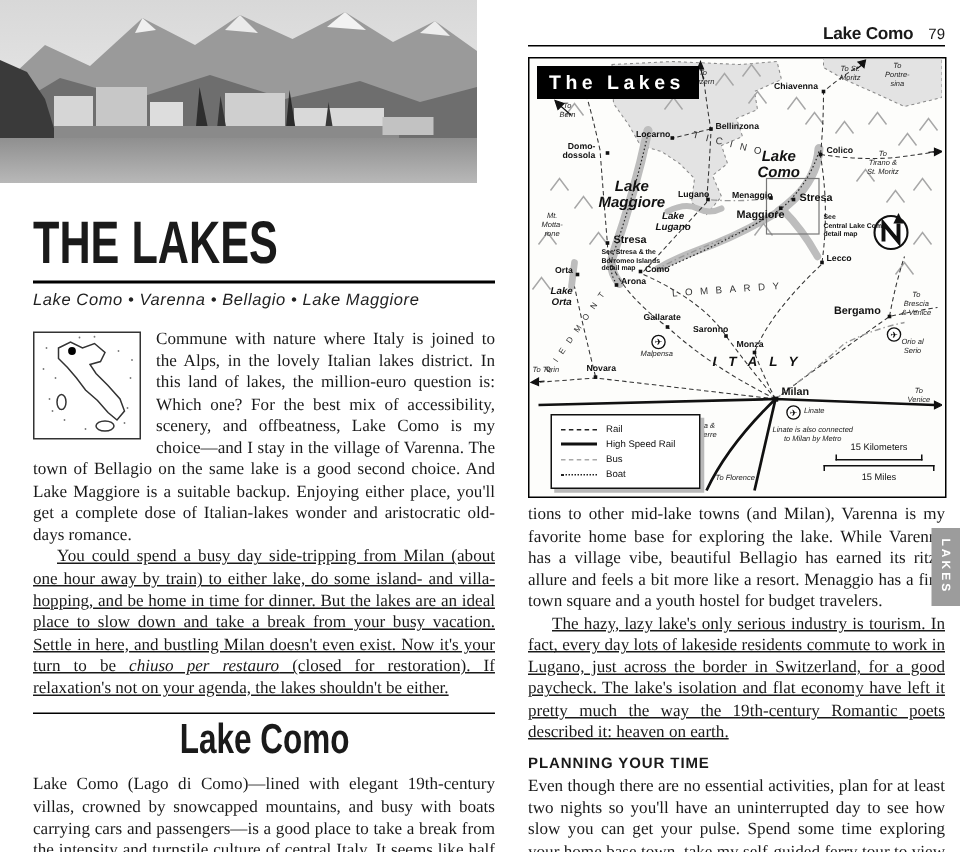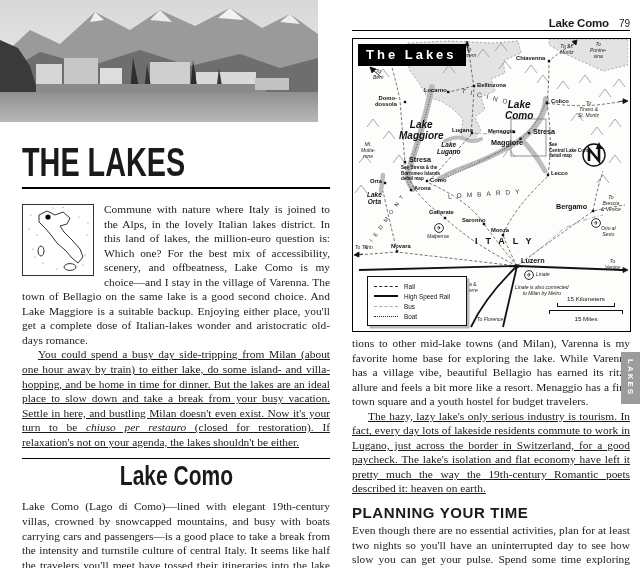--- a/index.html
+++ b/index.html
@@ -51,21 +51,21 @@
   .ls-hsr{height:2.6px;background:#111;}
   .ls-bus{border-top:1.3px dashed #a9a9a9;}
   .ls-boat{border-top:1.3px dotted #222;}
   .llab{font-size:6.4px;color:#111;}
   .scale{position:absolute;left:196px;top:256px;width:74px;font-family:"Liberation Sans",sans-serif;font-size:6.2px;text-align:center;z-index:6;color:#111;}
   .sc-km-bar{height:3px;border-left:1px solid #111;border-right:1px solid #111;border-bottom:1px solid #111;margin:1px 8px 3px;}
   .sc-mi-bar{height:3px;border-left:1px solid #111;border-right:1px solid #111;border-top:1px solid #111;margin:0 0 1px;}
 
   
   .r-text{position:absolute;left:352px;top:336px;width:278px;}
-  .planning-h{font-family:"Liberation Sans",sans-serif;font-weight:bold;font-size:15px;letter-spacing:.6px;margin:8px 0 2px;}
+  .planning-h{font-family:"Liberation Sans",sans-serif;font-weight:bold;font-size:10px;letter-spacing:.6px;margin:8px 0 2px;}
   .tab{position:absolute;left:621px;top:352px;width:19px;height:52px;background:#9c9c9c;color:#fff;
        writing-mode:vertical-rl;text-align:center;font-family:"Liberation Sans",sans-serif;
        font-weight:bold;font-size:8px;letter-spacing:2px;z-index:8;display:flex;align-items:center;justify-content:center;}
 </style>
 </head>
 <body>
 
 <div class="photo">
   <svg width="318" height="122" viewBox="0 0 318 122">
     <defs>
@@ -97,20 +97,21 @@
     <polygon points="190,92 193,60 198,92" fill="#2b2b2b"></polygon>
     <polygon points="216,92 219,68 223,92" fill="#383838"></polygon>
     <rect x="36" y="84" width="230" height="8" fill="#8a8a8a"></rect>
     <rect x="255" y="78" width="34" height="12" fill="#c2c2c2"></rect>
   </svg>
 </div>
 
 <div class="left-col">
   <div class="main-title"><span>THE LAKES</span></div>
   <div class="title-rule"></div>
+  <div class="subtitle">Lake Como • Varenna • Bellagio • Lake Maggiore</div>
 
   <div class="intro">
     <div class="inset">
       <svg width="70" height="70" viewBox="0 0 70 70">
         <g fill="#777">
           <circle cx="8" cy="10" r=".6"></circle>
             <circle cx="14" cy="30" r=".6"></circle>
             <circle cx="10" cy="44" r=".6"></circle>
           <circle cx="20" cy="58" r=".6"></circle>
             <circle cx="34" cy="64" r=".6"></circle>
@@ -327,24 +328,24 @@
   <div class="ml town" style="left:198px;top:131px;">Lecco</div>
   <div class="ml big" style="left:203px;top:164px;">Bergamo</div>
   <div class="ml tiny" style="left:248px;top:156px;">To
 Brescia
 &amp; Venice</div>
   <div class="ml region" style="left:-2px;top:178px;transform:rotate(-55deg);font-size:5.5px;">PIEDMONT</div>
   <div class="ml town" style="left:76px;top:170px;">Gallarate</div>
   <div class="ml town" style="left:109px;top:178px;">Saronno</div>
   <div class="ml town" style="left:138px;top:188px;">Monza</div>
   <div class="ml tiny" style="left:74px;top:195px;">Malpensa</div>
-  <div class="ml region-big" style="left:122px;top:197px;">ITALY</div>
+  <div class="ml region-big" style="left:122px;top:197px;font-style:italic;">ITALY</div>
   <div class="ml tiny" style="left:2px;top:206px;">To Turin</div>
   <div class="ml town" style="left:38px;top:204px;">Novara</div>
-  <div class="ml big" style="left:168px;top:218px;">Luzern</div>
+  <div class="ml big" style="left:168px;top:218px;">Milan</div>
   <div class="ml tiny" style="left:183px;top:233px;">Linate</div>
   <div class="ml tiny" style="left:162px;top:246px;">Linate is also connected
 to Milan by Metro</div>
   <div class="ml tiny" style="left:248px;top:187px;">Orio al
 Serio</div>
   <div class="ml tiny" style="left:252px;top:220px;">To
 Venice</div>
   <div class="ml tiny" style="left:96px;top:243px;">To Genoa &amp;
 Cinque Terre</div>
   <div class="ml tiny" style="left:124px;top:278px;">To Florence</div>

